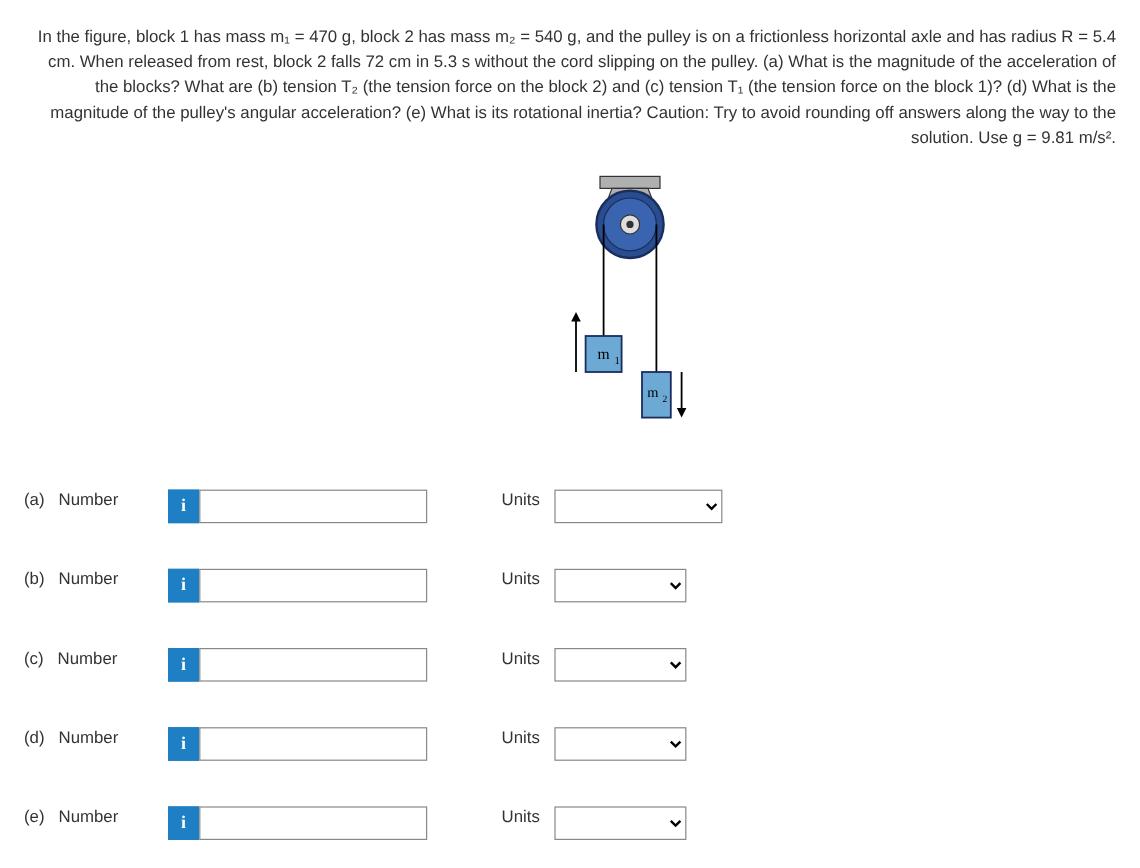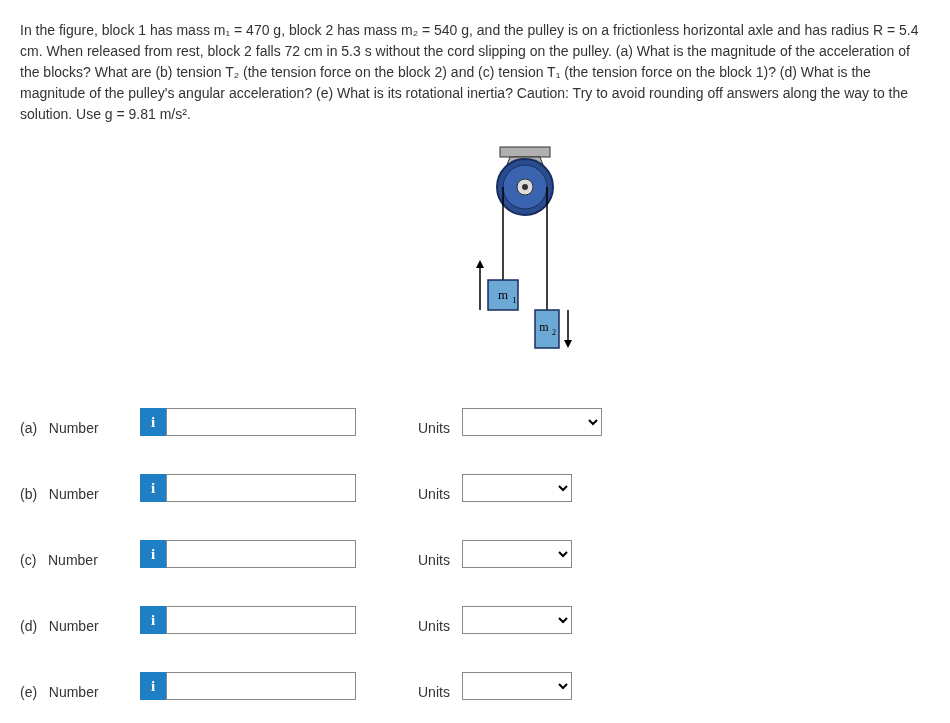--- a/index.html
+++ b/index.html
@@ -8,35 +8,36 @@
       color: #333;
       margin: 0;
       padding: 20px;
       width: 950px;
       box-sizing: border-box;
       background: #fff;
     }
     .problem-text {
       line-height: 1.5;
       margin-bottom: 20px;
+      text-align: right;
     }
     .figure-container {
       text-align: center;
       margin: 20px 0 40px 0;
       padding-left: 100px;
     }
     .figure-svg {
       display: inline-block;
     }
     .answers {
       margin-top: 30px;
     }
     .answer-row {
       display: flex;
-      align-items: flex-end;
+      align-items: flex-start;
       margin-bottom: 38px;
     }
     .row-label {
       width: 120px;
       font-size: 14px;
     }
     .row-part {
       font-weight: normal;
     }
     .info-btn {

